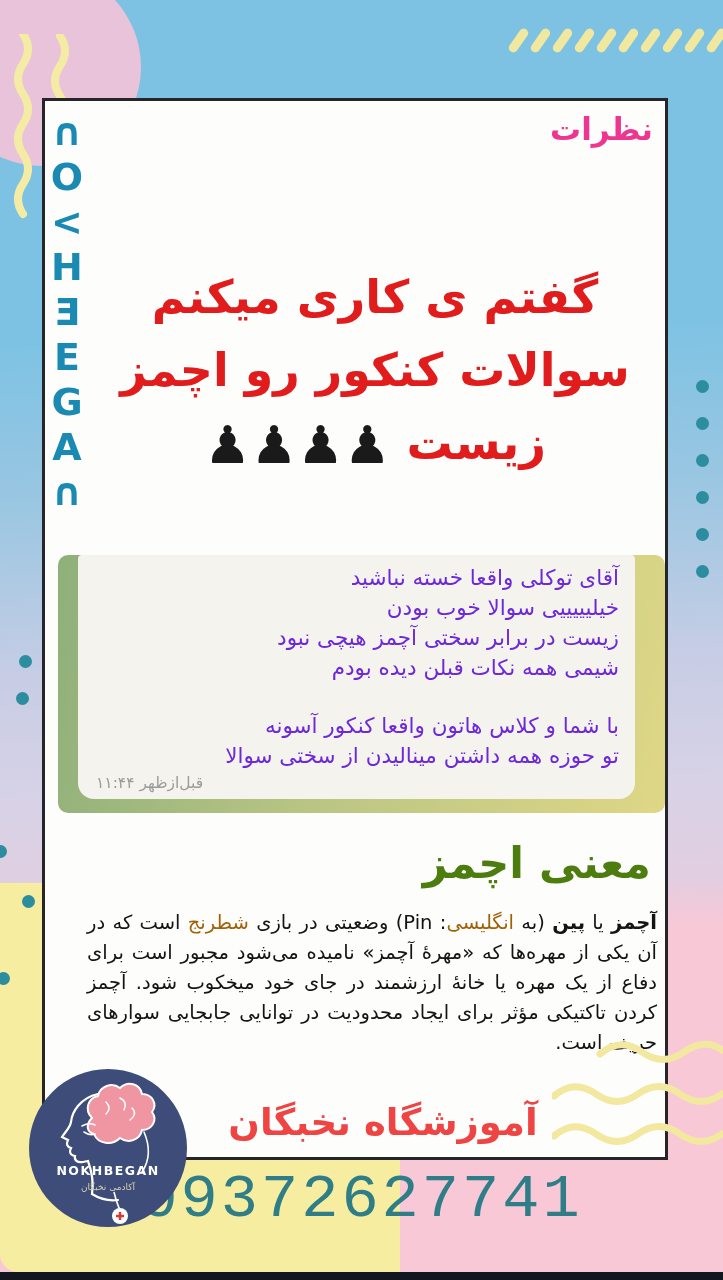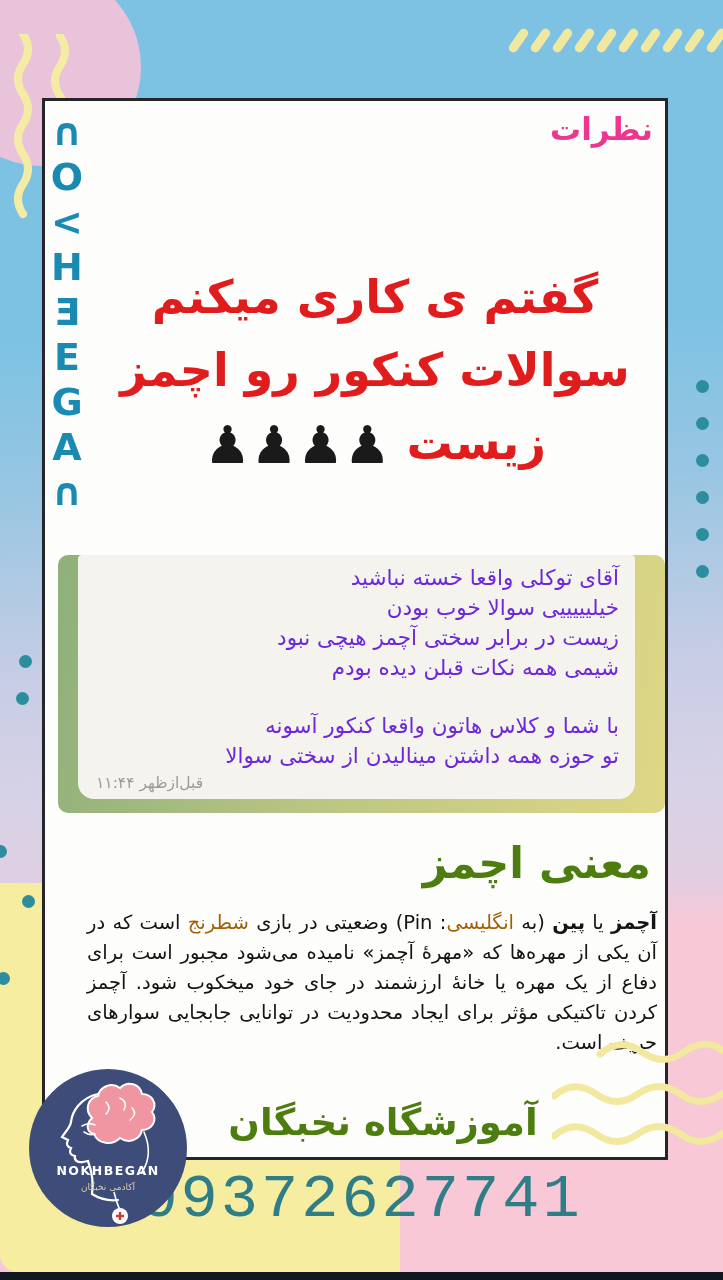--- a/index.html
+++ b/index.html
@@ -44,21 +44,21 @@
   .p2{ margin-top:28px; }
   .tstamp{ direction:ltr; text-align:left; color:#9b9b9b; font-size:15.5px; margin-top:3px; padding-left:8px; }
   
   .def-heading{ position:absolute; right:14px; top:737px; direction:rtl; color:#4d7c0f;
     font-size:43px; font-weight:bold; white-space:nowrap; }
   .def-text{ position:absolute; left:42px; right:8px; top:807px; direction:rtl;
     text-align:justify; text-align-last:right; color:#141414; font-size:19.5px; line-height:30px; }
   .def-text .b{ font-weight:bold; }
   .def-text .lnk{ color:#a16207; }
   .institute{ position:absolute; left:0; right:0; top:1000px; text-align:center; direction:rtl;
-    transform:translateX(28px); color:#4d7c0f; font-size:37px; font-weight:bold; white-space:nowrap; }
+    transform:translateX(28px); color:#ef4444; font-size:37px; font-weight:bold; white-space:nowrap; }
   
   .waves{ position:absolute; left:552px; top:1040px; z-index:4; }
   .logo{ position:absolute; left:28px; top:1068px; width:160px; height:160px; z-index:5; }
   .phone{ position:absolute; left:0; top:1164px; width:723px; text-align:center; z-index:3;
     font-family:Liberation Mono, monospace; font-size:62px; color:#2f7e87; letter-spacing:3px; }
 </style>
 </head>
 <body>
 
 <div class="stage">

